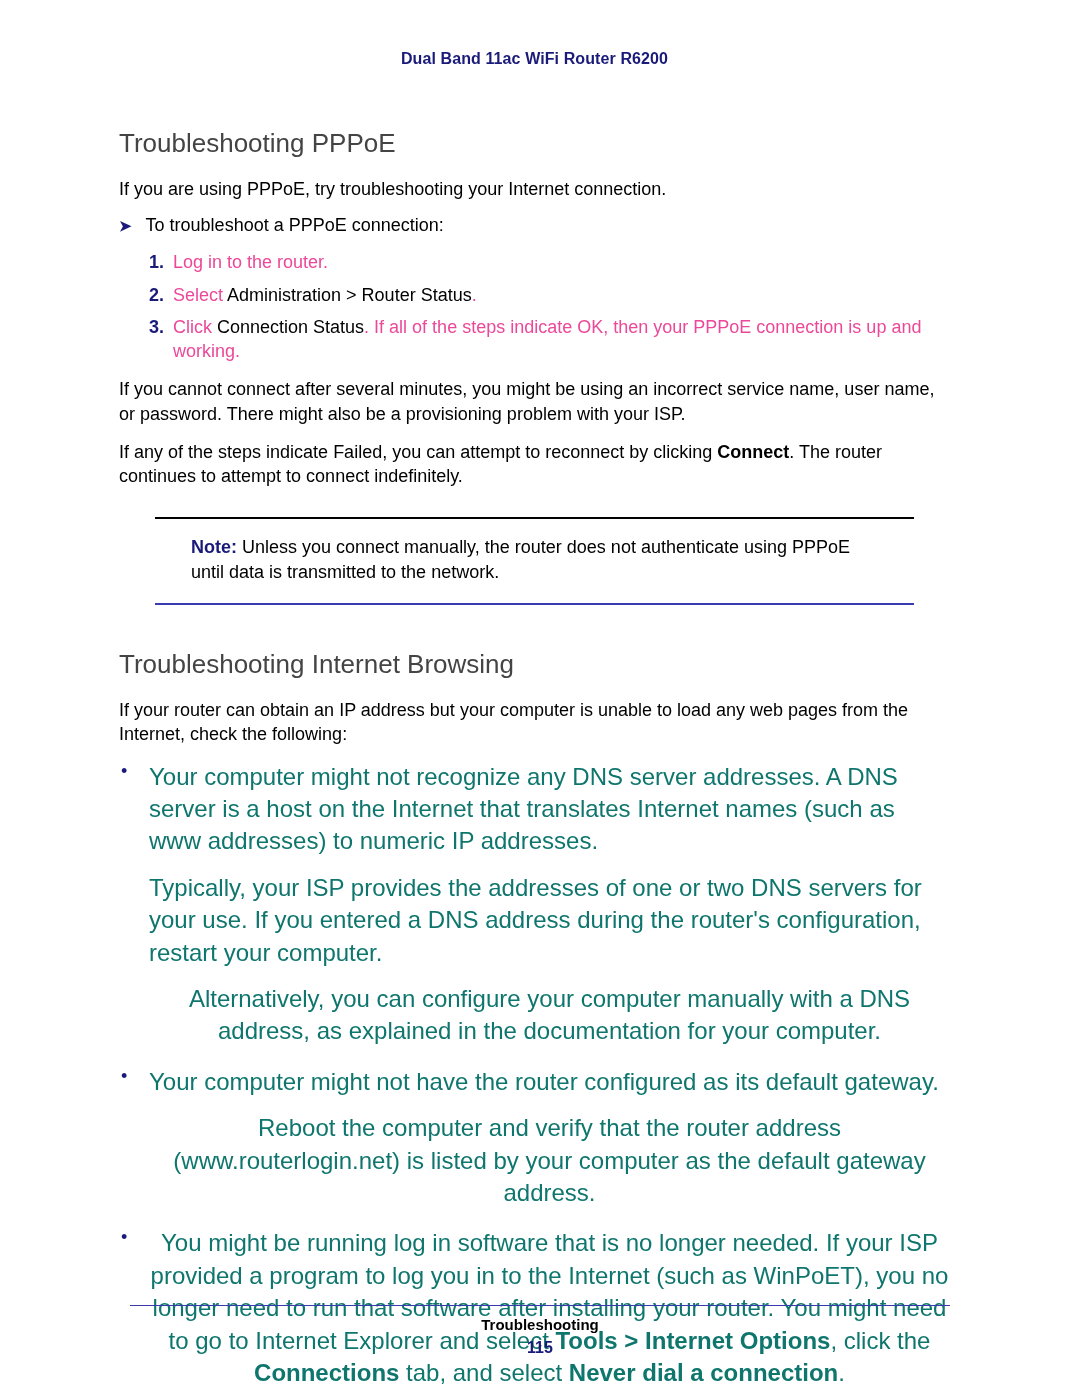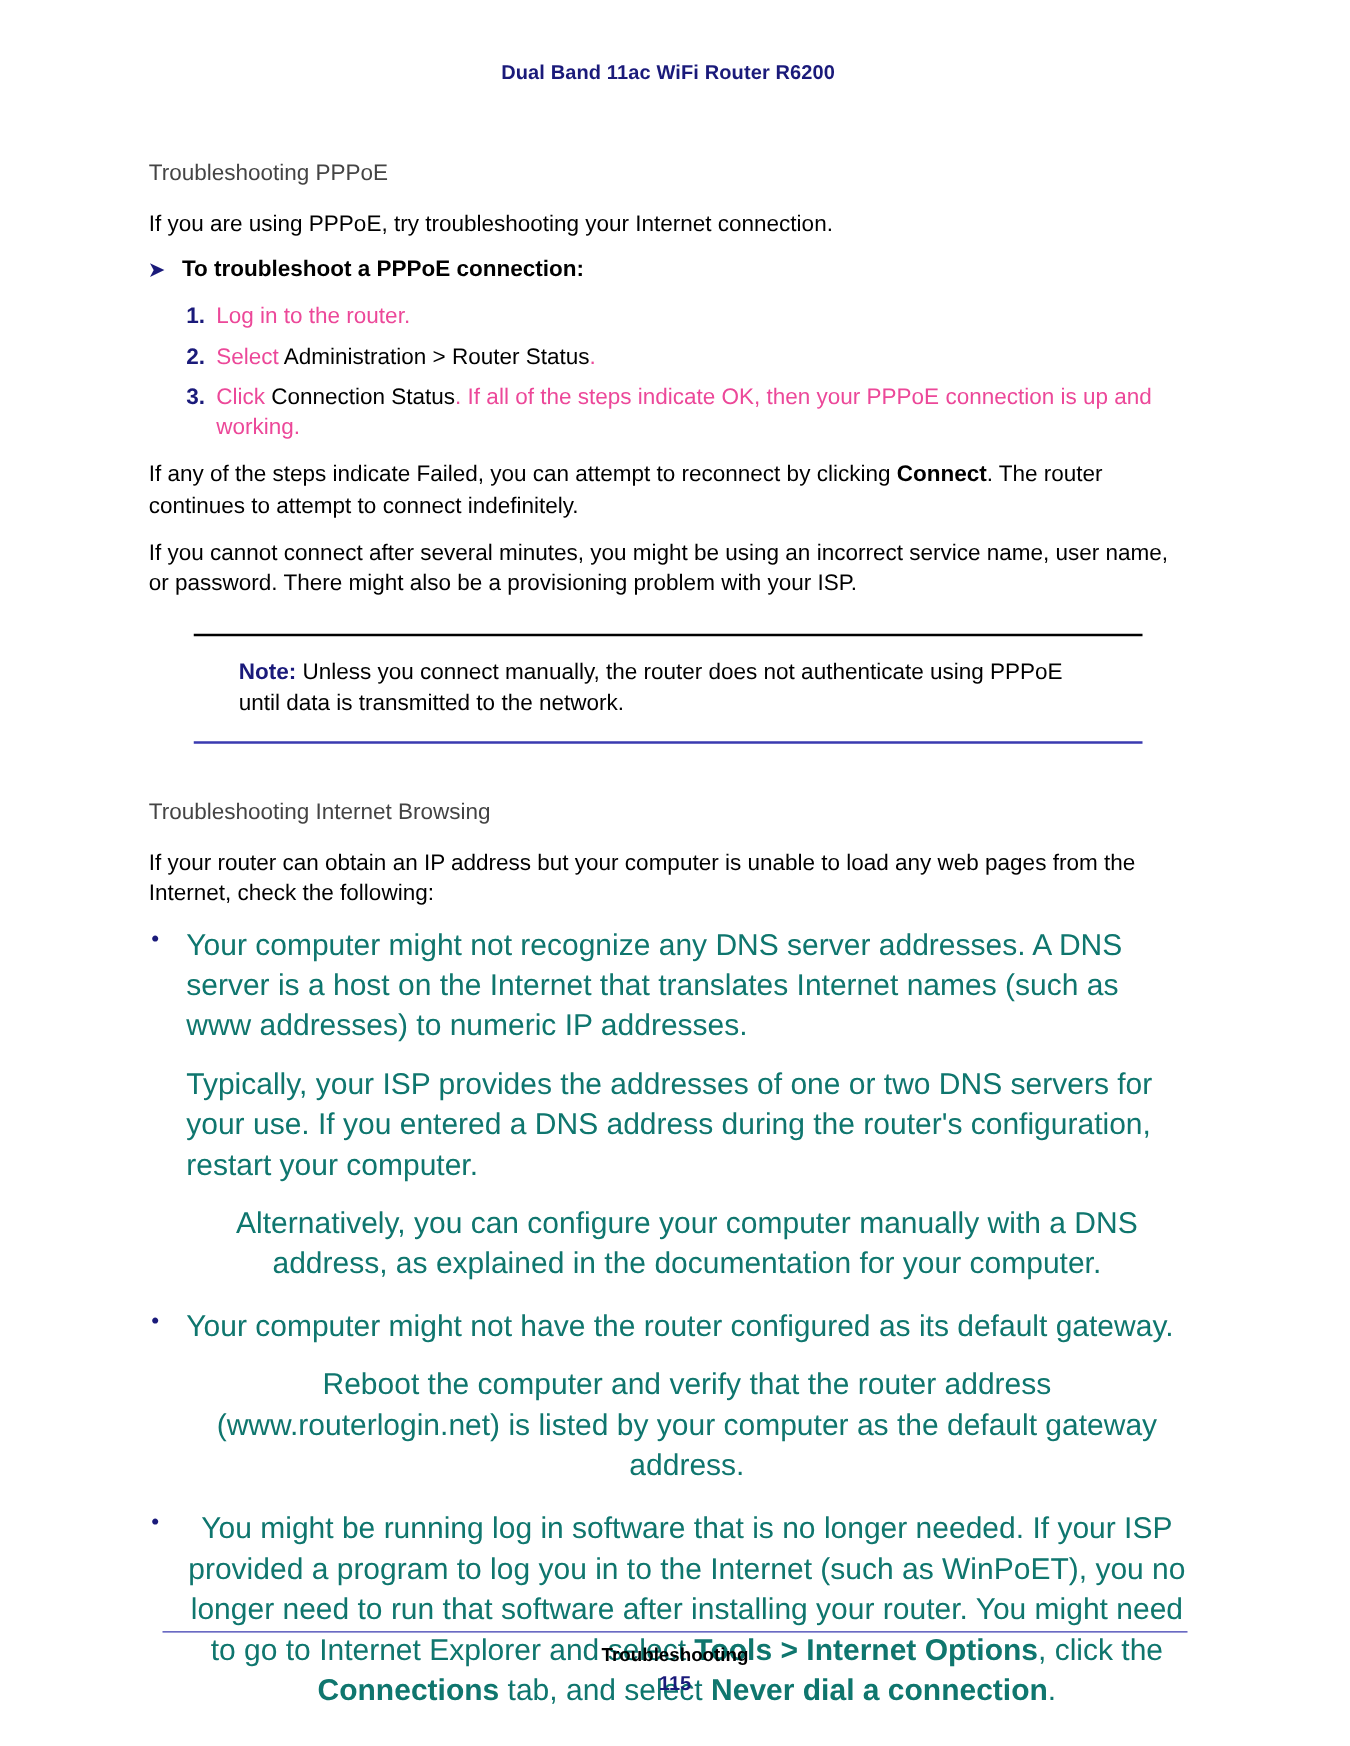--- a/index.html
+++ b/index.html
@@ -16,21 +16,21 @@
   }
   .doc-header {
     text-align: center;
     font-size: 16px;
     font-weight: bold;
     color: #1a1a7a;
     margin-bottom: 60px;
     letter-spacing: 0.1px;
   }
   h2.section-heading {
-    font-size: 18px;
+    font-size: 26px;
     font-weight: normal;
     color: #444444;
     margin-bottom: 18px;
     margin-top: 0;
   }
   p.body {
     font-size: 18px;
     line-height: 1.35;
     color: #000000;
     margin-bottom: 14px;
@@ -43,21 +43,21 @@
   }
   .proc-arrow {
     color: #1a1a7a;
     font-size: 15px;
     margin-right: 14px;
     margin-top: 2px;
     font-weight: bold;
   }
   .proc-title {
     font-size: 18px;
-    font-weight: bold;
+    font-weight: normal;
     color: #000000;
   }
   ol.steps {
     list-style: none;
     padding-left: 30px;
     margin-bottom: 14px;
   }
   ol.steps li {
     font-size: 18px;
     line-height: 1.35;
@@ -162,25 +162,25 @@
     <li>
       <span class="num">2.</span>
       <span class="step-regular">Select </span><span class="step-bold">Administration &gt; Router Status</span><span class="step-regular">.</span>
     </li>
     <li>
       <span class="num">3.</span>
       <span class="step-regular">Click </span><span class="step-bold">Connection Status</span><span class="step-regular">. If all of the steps indicate OK, then your PPPoE connection is up and working.</span>
     </li>
   </ol>
 
+  <p class="body">If you cannot connect after several minutes, you might be using an incorrect service name, user name, or password. There might also be a provisioning problem with your ISP.</p>
+
   <p class="body">
     <span>If any of the steps indicate Failed, you can attempt to reconnect by clicking </span><span class="bold">Connect</span><span>. The router continues to attempt to connect indefinitely.</span>
   </p>
-
-  <p class="body">If you cannot connect after several minutes, you might be using an incorrect service name, user name, or password. There might also be a provisioning problem with your ISP.</p>
 
   <div class="note-box">
     <p>
       <span class="note-label">Note:  </span><span>Unless you connect manually, the router does not authenticate using PPPoE until data is transmitted to the network.</span>
     </p>
   </div>
 
   <h2 class="section-heading">Troubleshooting Internet Browsing</h2>
   <p class="body">If your router can obtain an IP address but your computer is unable to load any web pages from the Internet, check the following:</p>
 

